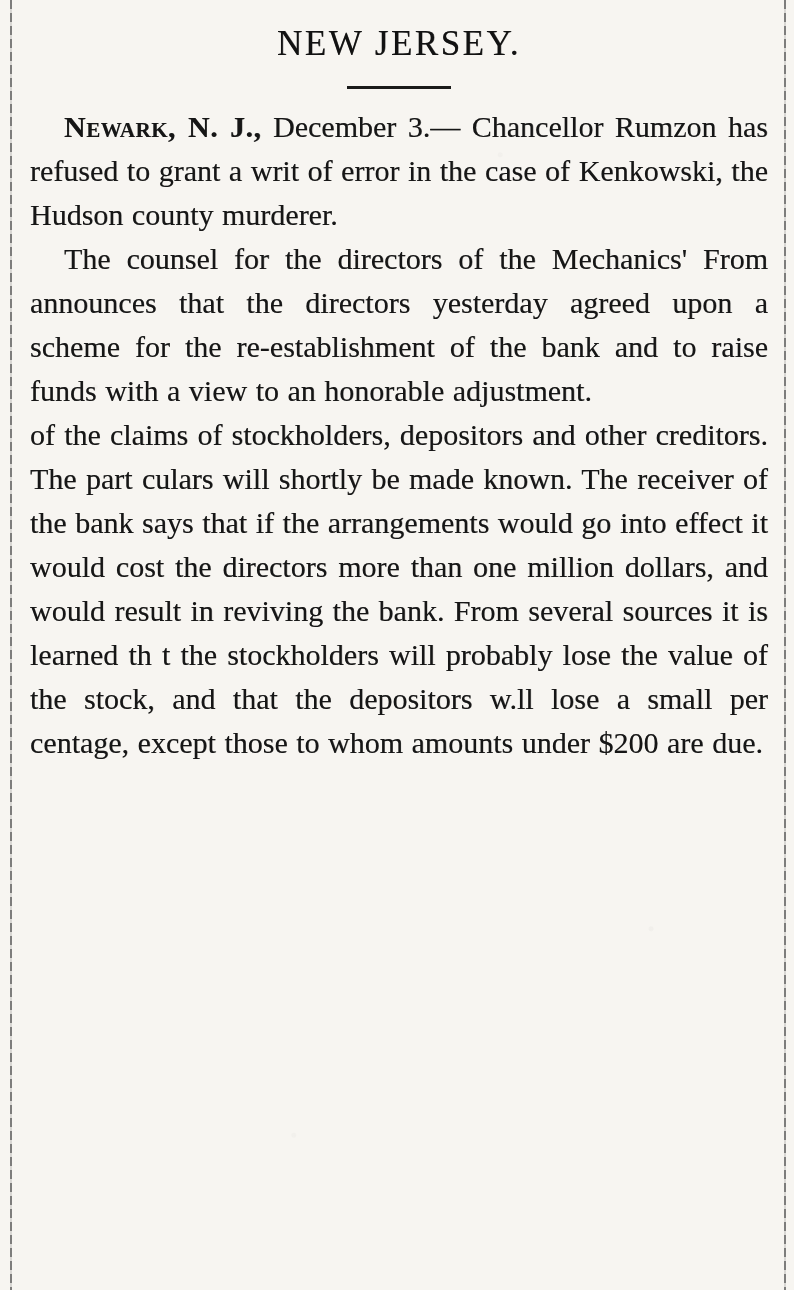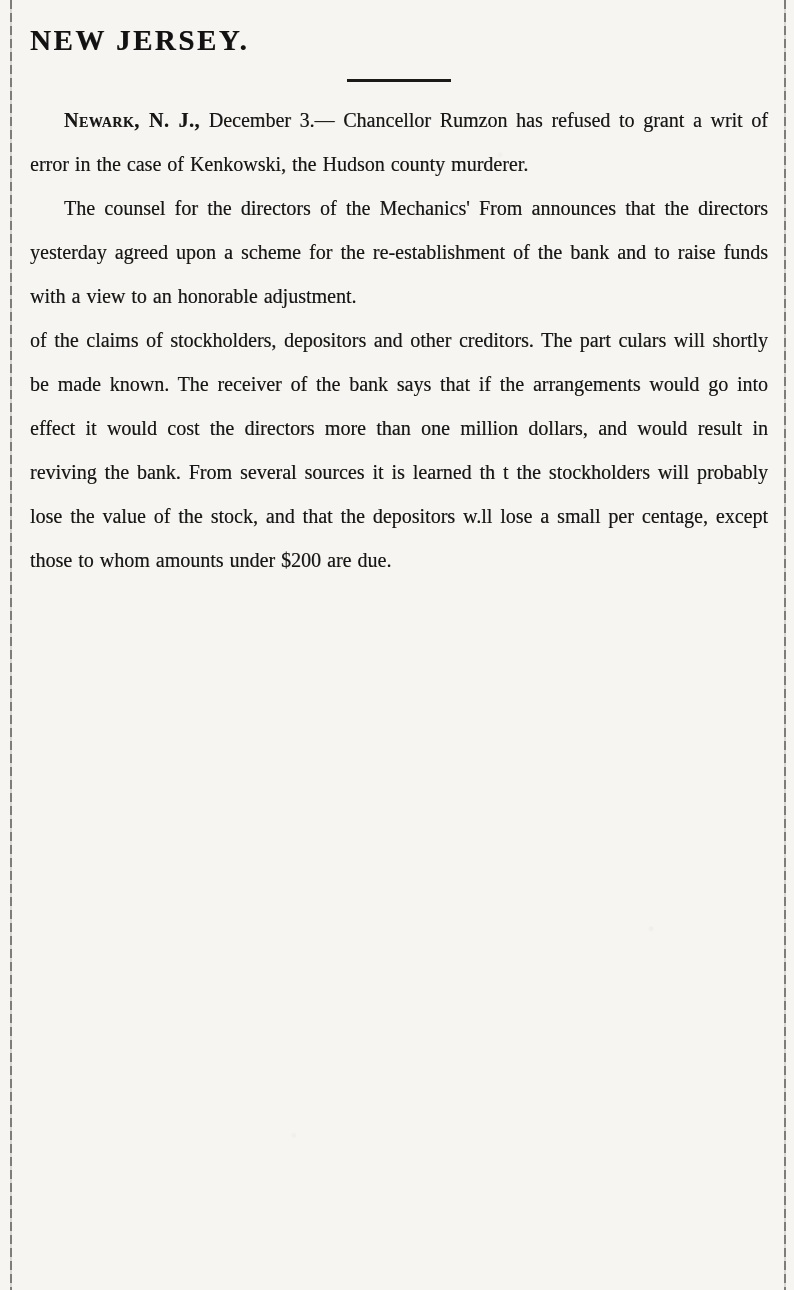--- a/index.html
+++ b/index.html
@@ -46,44 +46,45 @@
     position: absolute;
     left: 30px;
     right: 26px;
     top: 0;
     bottom: 0;
     padding-top: 18px;
     box-sizing: border-box;
   }
 
   .headline {
+    text-align: center;
     font-family: "Liberation Serif", serif;
-    font-weight: bold;
-    font-size: 29px;
+    font-weight: normal;
+    font-size: 35px;
     letter-spacing: 2.5px;
     color: #121212;
     margin: 6px 0 0 0;
     text-shadow: 0.4px 0 0 rgba(0,0,0,0.55);
   }
 
   .divider-wrap {
     display: flex;
     justify-content: center;
     margin: 22px 0 16px 0;
   }
   .divider {
     width: 104px;
     height: 3px;
     background: #1a1a1a;
   }
 
   p.body {
     margin: 0 0 0 0;
     font-family: "Liberation Serif", serif;
-    font-size: 20px;
+    font-size: 30px;
     line-height: 44px;
     color: #161616;
     text-align: justify;
     text-align-last: left;
     word-spacing: 1px;
     text-shadow: 0.35px 0 0 rgba(0,0,0,0.45);
   }
   p.body.indent { text-indent: 34px; }
 
   .smallcaps {

